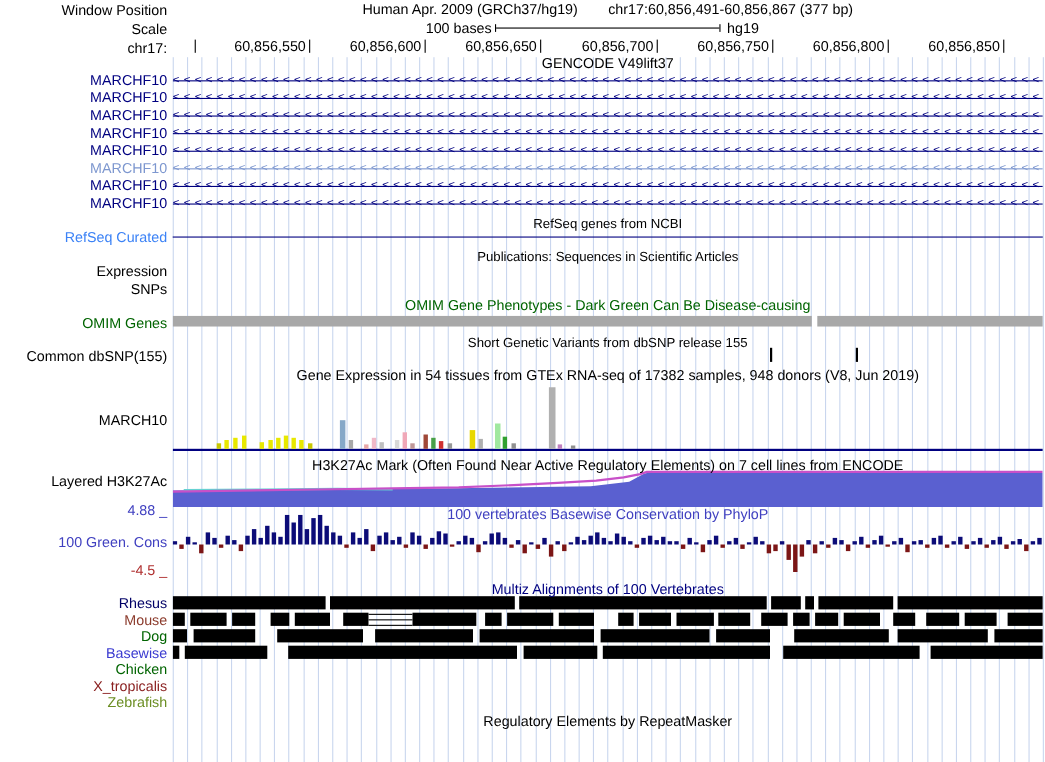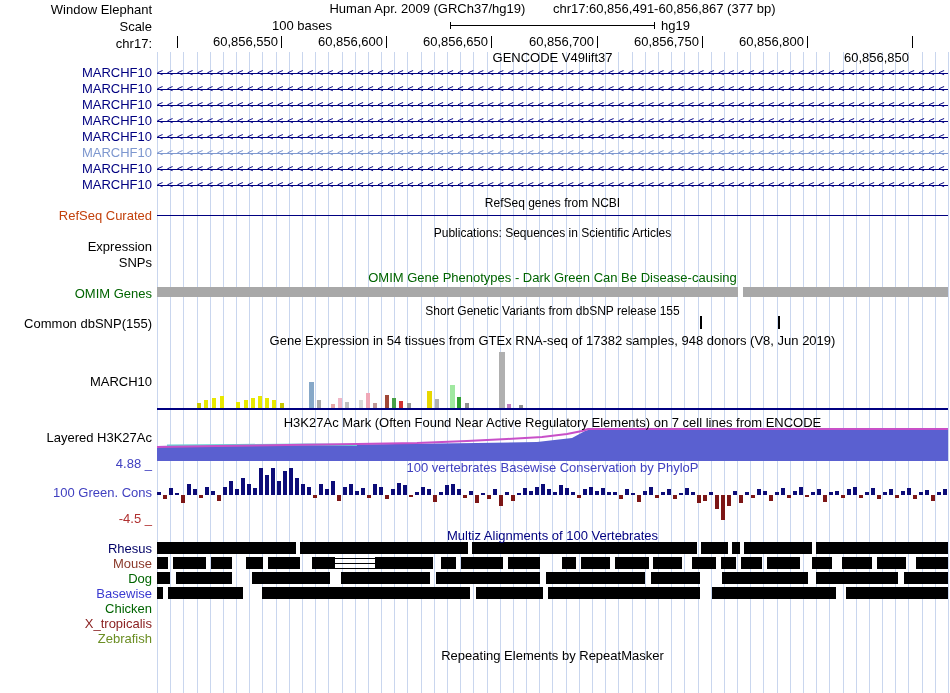--- a/index.html
+++ b/index.html
@@ -111,48 +111,48 @@
     <div class="gline" style="left: 855.699px;"></div>
     <div class="gline" style="left: 868.882px;"></div>
     <div class="gline" style="left: 882.065px;"></div>
     <div class="gline" style="left: 895.248px;"></div>
     <div class="gline" style="left: 908.431px;"></div>
     <div class="gline" style="left: 921.614px;"></div>
     <div class="gline" style="left: 934.797px;"></div>
     <div class="gline" style="left: 947.98px;"></div>
   </div>
 
-<div class="slbl" style="top:2px">Window Elephant</div>
+<div class="slbl" style="top:2px">Window Position</div>
 <div class="ctitle" style="top:2px">
   <span>Human Apr. 2009 (GRCh37/hg19)</span>
   <span style="margin-left:24px">chr17:60,856,491-60,856,867 (377 bp)</span>
 </div>
 
 <div class="slbl" style="top:19px">Scale</div>
-<div class="abs layer" style="left:157px;top:19px;width:290px;text-align:center;line-height:14px">100 bases</div>
+<div class="abs layer" style="left:157px;top:19px;width:290px;text-align:right;line-height:14px">100 bases</div>
 <div class="scalebar"></div>
 <div class="abs layer" style="left:661px;top:19px;line-height:14px">hg19</div>
 
 <div class="slbl" style="top:36px">chr17:</div>
 <div id="ruler">
     <div class="rtick" style="left: 20px;"></div>
     <div class="rtick" style="left: 124px;"></div>
     <div class="rlabel" style="left: 34px;">60,856,550</div>
     <div class="rtick" style="left: 229px;"></div>
     <div class="rlabel" style="left: 139px;">60,856,600</div>
     <div class="rtick" style="left: 334px;"></div>
     <div class="rlabel" style="left: 244px;">60,856,650</div>
     <div class="rtick" style="left: 440px;"></div>
     <div class="rlabel" style="left: 350px;">60,856,700</div>
     <div class="rtick" style="left: 545px;"></div>
     <div class="rlabel" style="left: 455px;">60,856,750</div>
     <div class="rtick" style="left: 650px;"></div>
     <div class="rlabel" style="left: 560px;">60,856,800</div>
     <div class="rtick" style="left: 755px;"></div>
-    <div class="rlabel" style="left: 665px; margin-top: 16px;">60,856,850</div>
+    <div class="rlabel" style="left: 665px;">60,856,850</div>
   </div>
 
 <div class="ctitle" style="top:51px">GENCODE V49lift37</div>
 <div>
     <div class="slbl" style="top: 65px; color: rgb(0, 0, 128);">MARCHF10</div>
     <div class="slbl" style="top: 81px; color: rgb(0, 0, 128);">MARCHF10</div>
     <div class="slbl" style="top: 97px; color: rgb(0, 0, 128);">MARCHF10</div>
     <div class="slbl" style="top: 113px; color: rgb(0, 0, 128);">MARCHF10</div>
     <div class="slbl" style="top: 129px; color: rgb(0, 0, 128);">MARCHF10</div>
     <div class="slbl" style="top: 145px; color: rgb(125, 151, 207);">MARCHF10</div>
@@ -164,21 +164,21 @@
     <div class="generow" style="top: 16px; color: rgb(0, 0, 128); background-image: linear-gradient(rgb(0, 0, 128), rgb(0, 0, 128));">&lt;&lt;&lt;&lt;&lt;&lt;&lt;&lt;&lt;&lt;&lt;&lt;&lt;&lt;&lt;&lt;&lt;&lt;&lt;&lt;&lt;&lt;&lt;&lt;&lt;&lt;&lt;&lt;&lt;&lt;&lt;&lt;&lt;&lt;&lt;&lt;&lt;&lt;&lt;&lt;&lt;&lt;&lt;&lt;&lt;&lt;&lt;&lt;&lt;&lt;&lt;&lt;&lt;&lt;&lt;&lt;&lt;&lt;&lt;&lt;&lt;&lt;&lt;&lt;&lt;&lt;&lt;&lt;&lt;&lt;&lt;&lt;&lt;&lt;&lt;&lt;&lt;&lt;&lt;&lt;&lt;&lt;&lt;&lt;&lt;&lt;&lt;&lt;&lt;&lt;&lt;&lt;&lt;&lt;&lt;&lt;&lt;&lt;&lt;&lt;&lt;&lt;&lt;&lt;&lt;&lt;&lt;&lt;&lt;&lt;</div>
     <div class="generow" style="top: 32px; color: rgb(0, 0, 128); background-image: linear-gradient(rgb(0, 0, 128), rgb(0, 0, 128));">&lt;&lt;&lt;&lt;&lt;&lt;&lt;&lt;&lt;&lt;&lt;&lt;&lt;&lt;&lt;&lt;&lt;&lt;&lt;&lt;&lt;&lt;&lt;&lt;&lt;&lt;&lt;&lt;&lt;&lt;&lt;&lt;&lt;&lt;&lt;&lt;&lt;&lt;&lt;&lt;&lt;&lt;&lt;&lt;&lt;&lt;&lt;&lt;&lt;&lt;&lt;&lt;&lt;&lt;&lt;&lt;&lt;&lt;&lt;&lt;&lt;&lt;&lt;&lt;&lt;&lt;&lt;&lt;&lt;&lt;&lt;&lt;&lt;&lt;&lt;&lt;&lt;&lt;&lt;&lt;&lt;&lt;&lt;&lt;&lt;&lt;&lt;&lt;&lt;&lt;&lt;&lt;&lt;&lt;&lt;&lt;&lt;&lt;&lt;&lt;&lt;&lt;&lt;&lt;&lt;&lt;&lt;&lt;&lt;&lt;</div>
     <div class="generow" style="top: 48px; color: rgb(0, 0, 128); background-image: linear-gradient(rgb(0, 0, 128), rgb(0, 0, 128));">&lt;&lt;&lt;&lt;&lt;&lt;&lt;&lt;&lt;&lt;&lt;&lt;&lt;&lt;&lt;&lt;&lt;&lt;&lt;&lt;&lt;&lt;&lt;&lt;&lt;&lt;&lt;&lt;&lt;&lt;&lt;&lt;&lt;&lt;&lt;&lt;&lt;&lt;&lt;&lt;&lt;&lt;&lt;&lt;&lt;&lt;&lt;&lt;&lt;&lt;&lt;&lt;&lt;&lt;&lt;&lt;&lt;&lt;&lt;&lt;&lt;&lt;&lt;&lt;&lt;&lt;&lt;&lt;&lt;&lt;&lt;&lt;&lt;&lt;&lt;&lt;&lt;&lt;&lt;&lt;&lt;&lt;&lt;&lt;&lt;&lt;&lt;&lt;&lt;&lt;&lt;&lt;&lt;&lt;&lt;&lt;&lt;&lt;&lt;&lt;&lt;&lt;&lt;&lt;&lt;&lt;&lt;&lt;&lt;&lt;</div>
     <div class="generow" style="top: 64px; color: rgb(0, 0, 128); background-image: linear-gradient(rgb(0, 0, 128), rgb(0, 0, 128));">&lt;&lt;&lt;&lt;&lt;&lt;&lt;&lt;&lt;&lt;&lt;&lt;&lt;&lt;&lt;&lt;&lt;&lt;&lt;&lt;&lt;&lt;&lt;&lt;&lt;&lt;&lt;&lt;&lt;&lt;&lt;&lt;&lt;&lt;&lt;&lt;&lt;&lt;&lt;&lt;&lt;&lt;&lt;&lt;&lt;&lt;&lt;&lt;&lt;&lt;&lt;&lt;&lt;&lt;&lt;&lt;&lt;&lt;&lt;&lt;&lt;&lt;&lt;&lt;&lt;&lt;&lt;&lt;&lt;&lt;&lt;&lt;&lt;&lt;&lt;&lt;&lt;&lt;&lt;&lt;&lt;&lt;&lt;&lt;&lt;&lt;&lt;&lt;&lt;&lt;&lt;&lt;&lt;&lt;&lt;&lt;&lt;&lt;&lt;&lt;&lt;&lt;&lt;&lt;&lt;&lt;&lt;&lt;&lt;&lt;</div>
     <div class="generow" style="top: 80px; color: rgb(125, 151, 207); background-image: linear-gradient(rgb(125, 151, 207), rgb(125, 151, 207));">&lt;&lt;&lt;&lt;&lt;&lt;&lt;&lt;&lt;&lt;&lt;&lt;&lt;&lt;&lt;&lt;&lt;&lt;&lt;&lt;&lt;&lt;&lt;&lt;&lt;&lt;&lt;&lt;&lt;&lt;&lt;&lt;&lt;&lt;&lt;&lt;&lt;&lt;&lt;&lt;&lt;&lt;&lt;&lt;&lt;&lt;&lt;&lt;&lt;&lt;&lt;&lt;&lt;&lt;&lt;&lt;&lt;&lt;&lt;&lt;&lt;&lt;&lt;&lt;&lt;&lt;&lt;&lt;&lt;&lt;&lt;&lt;&lt;&lt;&lt;&lt;&lt;&lt;&lt;&lt;&lt;&lt;&lt;&lt;&lt;&lt;&lt;&lt;&lt;&lt;&lt;&lt;&lt;&lt;&lt;&lt;&lt;&lt;&lt;&lt;&lt;&lt;&lt;&lt;&lt;&lt;&lt;&lt;&lt;&lt;</div>
     <div class="generow" style="top: 96px; color: rgb(0, 0, 128); background-image: linear-gradient(rgb(0, 0, 128), rgb(0, 0, 128));">&lt;&lt;&lt;&lt;&lt;&lt;&lt;&lt;&lt;&lt;&lt;&lt;&lt;&lt;&lt;&lt;&lt;&lt;&lt;&lt;&lt;&lt;&lt;&lt;&lt;&lt;&lt;&lt;&lt;&lt;&lt;&lt;&lt;&lt;&lt;&lt;&lt;&lt;&lt;&lt;&lt;&lt;&lt;&lt;&lt;&lt;&lt;&lt;&lt;&lt;&lt;&lt;&lt;&lt;&lt;&lt;&lt;&lt;&lt;&lt;&lt;&lt;&lt;&lt;&lt;&lt;&lt;&lt;&lt;&lt;&lt;&lt;&lt;&lt;&lt;&lt;&lt;&lt;&lt;&lt;&lt;&lt;&lt;&lt;&lt;&lt;&lt;&lt;&lt;&lt;&lt;&lt;&lt;&lt;&lt;&lt;&lt;&lt;&lt;&lt;&lt;&lt;&lt;&lt;&lt;&lt;&lt;&lt;&lt;&lt;</div>
     <div class="generow" style="top: 112px; color: rgb(0, 0, 128); background-image: linear-gradient(rgb(0, 0, 128), rgb(0, 0, 128));">&lt;&lt;&lt;&lt;&lt;&lt;&lt;&lt;&lt;&lt;&lt;&lt;&lt;&lt;&lt;&lt;&lt;&lt;&lt;&lt;&lt;&lt;&lt;&lt;&lt;&lt;&lt;&lt;&lt;&lt;&lt;&lt;&lt;&lt;&lt;&lt;&lt;&lt;&lt;&lt;&lt;&lt;&lt;&lt;&lt;&lt;&lt;&lt;&lt;&lt;&lt;&lt;&lt;&lt;&lt;&lt;&lt;&lt;&lt;&lt;&lt;&lt;&lt;&lt;&lt;&lt;&lt;&lt;&lt;&lt;&lt;&lt;&lt;&lt;&lt;&lt;&lt;&lt;&lt;&lt;&lt;&lt;&lt;&lt;&lt;&lt;&lt;&lt;&lt;&lt;&lt;&lt;&lt;&lt;&lt;&lt;&lt;&lt;&lt;&lt;&lt;&lt;&lt;&lt;&lt;&lt;&lt;&lt;&lt;&lt;</div>
   </div>
 
 <div class="ctitle small" style="top:196px">RefSeq genes from NCBI</div>
-<div class="slbl" style="top:208px;color:#c2410c">RefSeq Curated</div>
+<div class="slbl" style="top:208px;color:#3b82f6">RefSeq Curated</div>
 <div id="refseq-line"></div>
 
 <div class="ctitle small" style="top:226px">Publications: Sequences in Scientific Articles</div>
 <div>
     <div class="slbl" style="top: 239px;">Expression</div>
     <div class="slbl" style="top: 255px;">SNPs</div>
   </div>
 
 <div class="ctitle" style="top:271px;color:#006400">OMIM Gene Phenotypes - Dark Green Can Be Disease-causing</div>
 <div class="slbl" style="top:286px;color:#006400">OMIM Genes</div>
@@ -442,14 +442,14 @@
       <div class="mzseg" style="left: 319px; width: 67px;"></div>
       <div class="mzseg" style="left: 391px; width: 152px;"></div>
       <div class="mzseg" style="left: 555px; width: 124px;"></div>
       <div class="mzseg" style="left: 689px; width: 102px;"></div>
     </div>
     <div class="mzrow" style="top: 61px;"></div>
     <div class="mzrow" style="top: 76px;"></div>
     <div class="mzrow" style="top: 91px;"></div>
   </div>
 
-<div class="ctitle" style="top:649px">Repeating Elements by RepeatMasker</div>
+<div class="ctitle" style="top:649px">Regulatory Elements by RepeatMasker</div>
 <div class="slbl" style="top:696px">RepeatMasker</div>
 
 </body></html>

